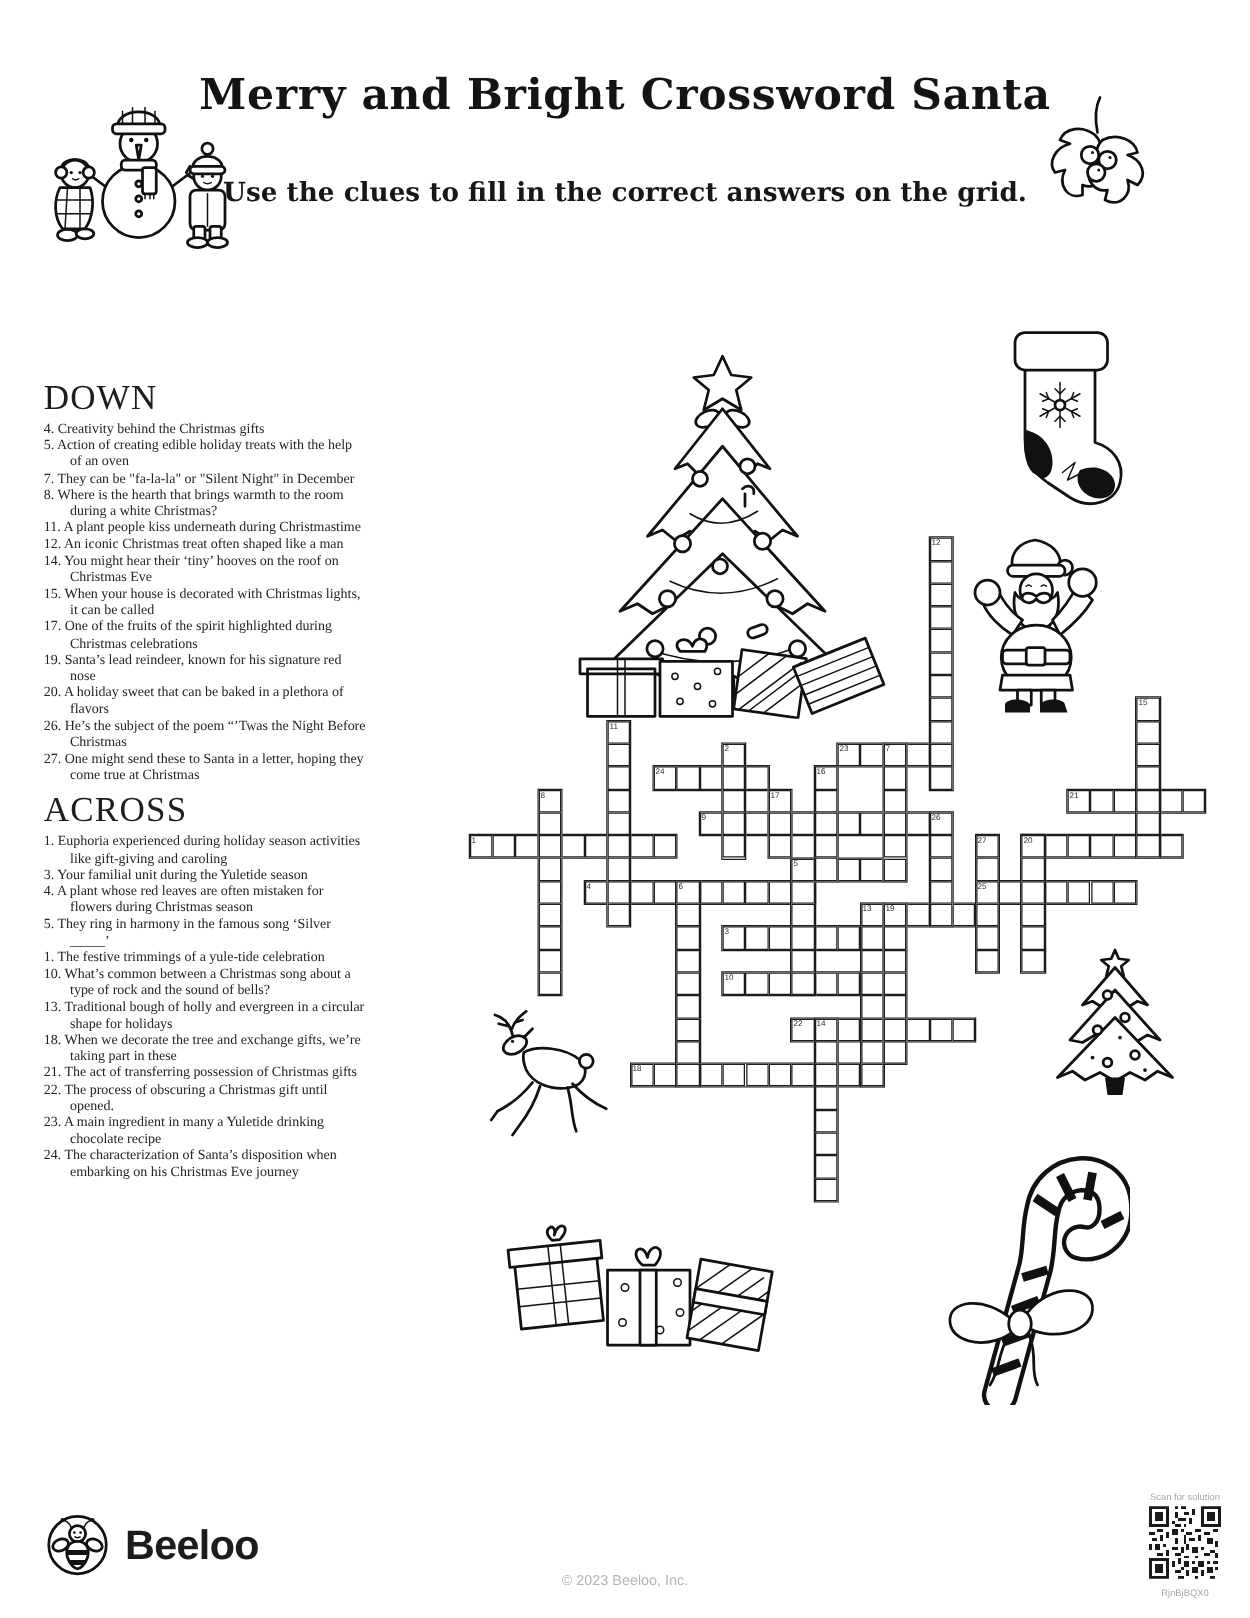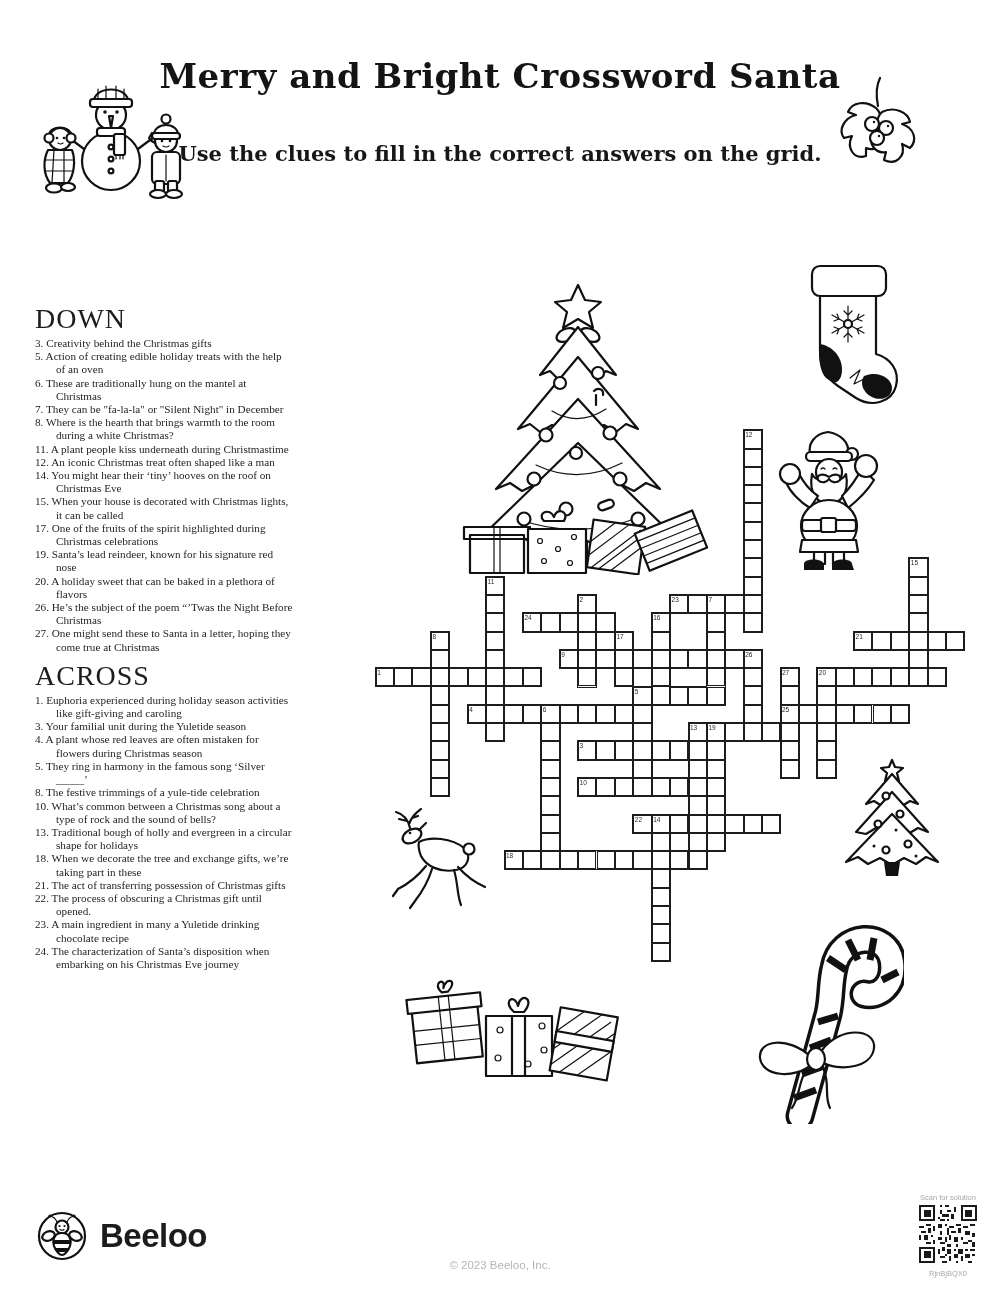--- a/index.html
+++ b/index.html
@@ -89,42 +89,41 @@
   <circle class="lf" cx="59" cy="66" r="7"></circle>
   <circle class="lk" cx="56" cy="50" r="1.2"></circle>
       <circle class="lk" cx="70" cy="54" r="1.2"></circle>
       <circle class="lk" cx="61" cy="64" r="1.2"></circle>
 </svg>
 </div>
 
 <div class="abs clues">
   <div class="clue-heading">DOWN</div>
   <div id="down-clues">
-      <div class="clue">3. Creativity behind the Christmas gifts</div>
+      <div class="clue">4. Creativity behind the Christmas gifts</div>
       <div class="clue">5. Action of creating edible holiday treats with the help of an oven</div>
-      <div class="clue">6. These are traditionally hung on the mantel at Christmas</div>
       <div class="clue">7. They can be "fa-la-la" or "Silent Night" in December</div>
       <div class="clue">8. Where is the hearth that brings warmth to the room during a white Christmas?</div>
       <div class="clue">11. A plant people kiss underneath during Christmastime</div>
       <div class="clue">12. An iconic Christmas treat often shaped like a man</div>
       <div class="clue">14. You might hear their ‘tiny’ hooves on the roof on Christmas Eve</div>
       <div class="clue">15. When your house is decorated with Christmas lights, it can be called</div>
       <div class="clue">17. One of the fruits of the spirit highlighted during Christmas celebrations</div>
       <div class="clue">19. Santa’s lead reindeer, known for his signature red nose</div>
       <div class="clue">20. A holiday sweet that can be baked in a plethora of flavors</div>
       <div class="clue">26. He’s the subject of the poem “’Twas the Night Before Christmas</div>
       <div class="clue">27. One might send these to Santa in a letter, hoping they come true at Christmas</div>
     </div>
   <div class="clue-heading second">ACROSS</div>
   <div id="across-clues">
       <div class="clue">1. Euphoria experienced during holiday season activities like gift-giving and caroling</div>
       <div class="clue">3. Your familial unit during the Yuletide season</div>
       <div class="clue">4. A plant whose red leaves are often mistaken for flowers during Christmas season</div>
       <div class="clue">5. They ring in harmony in the famous song ‘Silver _____’</div>
-      <div class="clue">8. The festive trimmings of a yule-tide celebration</div>
+      <div class="clue">1. The festive trimmings of a yule-tide celebration</div>
       <div class="clue">10. What’s common between a Christmas song about a type of rock and the sound of bells?</div>
       <div class="clue">13. Traditional bough of holly and evergreen in a circular shape for holidays</div>
       <div class="clue">18. When we decorate the tree and exchange gifts, we’re taking part in these</div>
       <div class="clue">21. The act of transferring possession of Christmas gifts</div>
       <div class="clue">22. The process of obscuring a Christmas gift until opened.</div>
       <div class="clue">23. A main ingredient in many a Yuletide drinking chocolate recipe</div>
       <div class="clue">24. The characterization of Santa’s disposition when embarking on his Christmas Eve journey</div>
     </div>
 </div>
 

